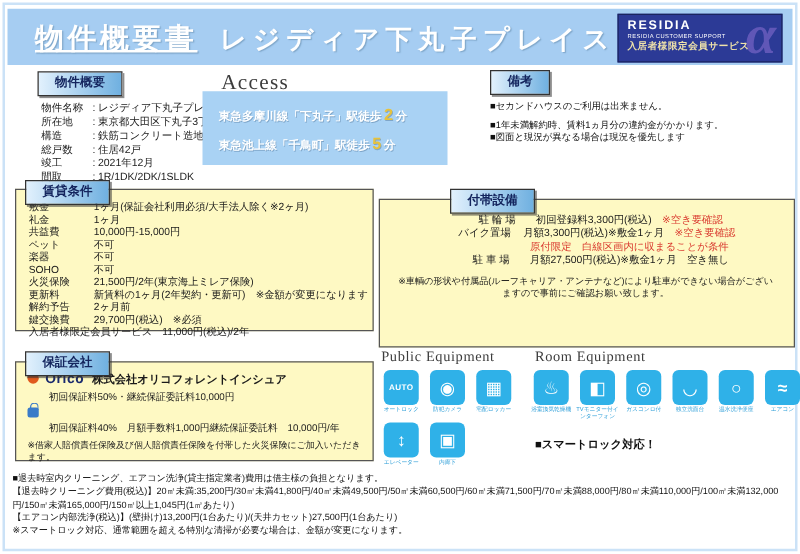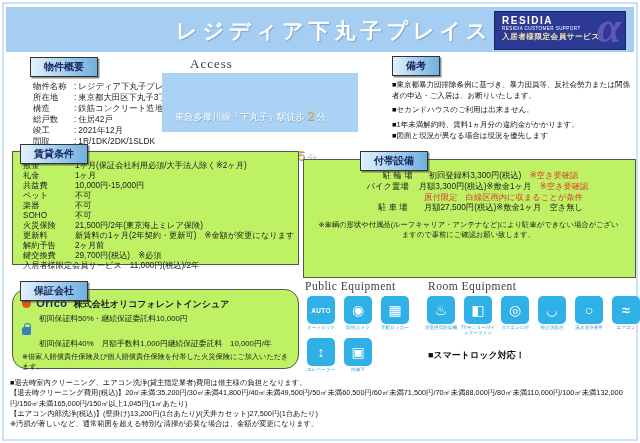--- a/index.html
+++ b/index.html
@@ -22,35 +22,35 @@
     color:#6e5fc0;opacity:.8;font-family:"Liberation Serif",serif;}
   .logo .l1{position:relative;font-size:10px;letter-spacing:1.5px;font-weight:bold;margin:3px 0 0 7px;}
   .logo .l2{position:relative;font-size:4.6px;letter-spacing:.4px;margin:0 0 1px 7px;}
   .logo .l3{position:relative;font-size:7.6px;font-weight:bold;color:#f0e3aa;margin:1px 0 0 7px;letter-spacing:.5px;}
 
   
   .tag{position:absolute;background:linear-gradient(90deg,#e2f1fd 0%,#6fb0e0 100%);
     border:1px solid #333;box-shadow:1.5px 1.5px 0 rgba(50,50,50,.55);
     color:#14255e;font-weight:bold;font-size:10px;line-height:1;padding:4px 13px;z-index:5;white-space:nowrap;}
 
-  .box{position:absolute;border:1px solid #555;background:#bef264;}
+  .box{position:absolute;border:1px solid #555;background:#fef9c3;}
 
   
   .overview-list{position:absolute;left:33px;top:81px;width:270px;font-size:8.4px;line-height:11px;color:#222;}
   .ov-row{white-space:nowrap;}
   .ov-label{display:inline-block;min-width:40px;}
   .sep{padding:0 2px 0 1px;}
 
   
-  .access-heading{position:absolute;left:190px;top:56px;font-size:13px;color:#3c3c3c;
+  .access-heading{position:absolute;left:177px;top:56px;font-size:17px;color:#3c3c3c;
     font-family:"Liberation Serif",serif;letter-spacing:1px;}
   .access-box{position:absolute;left:162px;top:73px;width:196px;height:59px;background:#a9d2f4;
     padding:11px 0 0 13px;box-sizing:border-box;}
-  .access-line{font-size:9.3px;font-weight:normal;color:#ffffff;text-shadow:.6px .6px 0 #7fa6c9;
-    margin-bottom:7px;white-space:nowrap;margin-top:24px;}
+  .access-line{font-size:9.3px;font-weight:bold;color:#ffffff;text-shadow:.6px .6px 0 #7fa6c9;
+    margin-bottom:7px;white-space:nowrap;}
   .access-min{font-size:13px;color:#e7c23c;padding:0 2px;}
 
   
   .remarks-list{position:absolute;left:392px;top:80px;width:243px;font-size:7.5px;line-height:1.42;color:#111;}
   .remark-item{margin-bottom:4px;}
   .remark-item.tight{margin-bottom:0;}
 
   
   .lease-box{left:12px;top:151px;width:285px;height:112px;}
   .lease-content{padding:9px 4px 0 10px;font-size:8.2px;line-height:10px;color:#1a1a1a;}
@@ -61,21 +61,21 @@
 
   
   .fac-box{left:303px;top:159px;width:331px;height:117px;text-align:center;}
   .fac-content{padding:10px 6px 0 12px;font-size:8.3px;line-height:10.8px;color:#1a1a1a;}
   .fac-row{white-space:nowrap;}
   .fac-label{display:inline-block;min-width:62px;}
   .red{color:#d93a2f;}
   .fac-note{margin-top:7px;font-size:7.3px;line-height:1.4;white-space:normal;width:305px;}
 
   
-  .gua-box{left:12px;top:289px;width:285px;height:78px;border-radius:14px;}
+  .gua-box{left:12px;top:289px;width:285px;height:78px;}
   .gua-content{padding:7px 6px 0 9px;font-size:8px;color:#1a1a1a;}
   .orico-row{white-space:nowrap;margin-bottom:2px;}
   .orico-dot{display:inline-block;width:9px;height:9px;border-radius:50%;background:#e05a1e;
     vertical-align:-1px;margin-right:3px;}
   .orico-brand{font-size:11px;font-weight:bold;color:#1a2a6e;letter-spacing:.5px;margin-right:4px;}
   .orico-company{font-size:9px;font-weight:bold;}
   .gua-indent{margin:0 0 3px 17px;font-size:7.8px;}
   .iuc-row{white-space:nowrap;margin-bottom:1px;}
   .lock-icon{display:inline-block;width:9px;height:8px;background:#3a7bc8;border-radius:2px;
     position:relative;margin-right:5px;vertical-align:0;}
@@ -96,20 +96,21 @@
 
   
   .footer{position:absolute;left:10px;top:378px;width:624px;font-size:7.3px;line-height:1.42;color:#111;}
 </style>
 </head>
 <body>
 
 <div class="frame"></div>
 
 <div class="banner">
+  <div class="doc-title">物件概要書</div>
   <div class="prop-title">レジディア下丸子プレイス</div>
   <div class="logo">
     <span class="alpha">α</span>
     <div class="l1">RESIDIA</div>
     <div class="l2">RESIDIA CUSTOMER SUPPORT</div>
     <div class="l3">入居者様限定会員サービス</div>
   </div>
 </div>
 
 <div class="tag" style="left:30px;top:57px;">物件概要</div>
@@ -123,21 +124,20 @@
 </div>
 
 <div class="access-heading">Access</div>
 <div class="access-box">
   <div class="access-line"><span>東急多摩川線「下丸子」駅徒歩</span><span class="access-min">2</span><span>分</span></div>
   <div class="access-line"><span>東急池上線「千鳥町」駅徒歩</span><span class="access-min">5</span><span>分</span></div>
 </div>
 
 <div class="tag" style="left:392px;top:56px;">備考</div>
 <div class="remarks-list">
-  <div class="remark-item">■東京都暴力団排除条例に基づき、暴力団員等、反社会勢力または関係者の申込・ご入居は、お断りいたします。</div>
   <div class="remark-item">■セカンドハウスのご利用は出来ません。</div>
   <div class="remark-item tight">■1年未満解約時、賃料1ヵ月分の違約金がかかります。</div>
   <div class="remark-item tight">■図面と現況が異なる場合は現況を優先します</div>
 </div>
 
 <div class="tag" style="left:20px;top:144px;">賃貸条件</div>
 <div class="box lease-box">
   <div class="lease-content">
     <div class="lease-row"><span class="lease-label">敷金</span><span>1ヶ月(保証会社利用必須/大手法人除く※2ヶ月)</span></div>
     <div class="lease-row"><span class="lease-label">礼金</span><span>1ヶ月</span></div>
@@ -235,14 +235,14 @@
       <div class="icon-label">エアコン</div>
     </div>
 </div>
 
 <div class="smart-lock">■スマートロック対応！</div>
 
 <div class="footer">
   <div>■退去時室内クリーニング、エアコン洗浄(貸主指定業者)費用は借主様の負担となります。</div>
   <div>【退去時クリーニング費用(税込)】20㎡未満:35,200円/30㎡未満41,800円/40㎡未満49,500円/50㎡未満60,500円/60㎡未満71,500円/70㎡未満88,000円/80㎡未満110,000円/100㎡未満132,000円/150㎡未満165,000円/150㎡以上1,045円(1㎡あたり)</div>
   <div>【エアコン内部洗浄(税込)】(壁掛け)13,200円(1台あたり)/(天井カセット)27,500円(1台あたり)</div>
-  <div>※汚損が著しいなど、通常範囲を超える特別な清掃が必要な場合は、金額が変更になります。</div>
+  <div>※スマートロック対応、通常範囲を超える特別な清掃が必要な場合は、金額が変更になります。</div>
 </div>
 
 </body></html>

